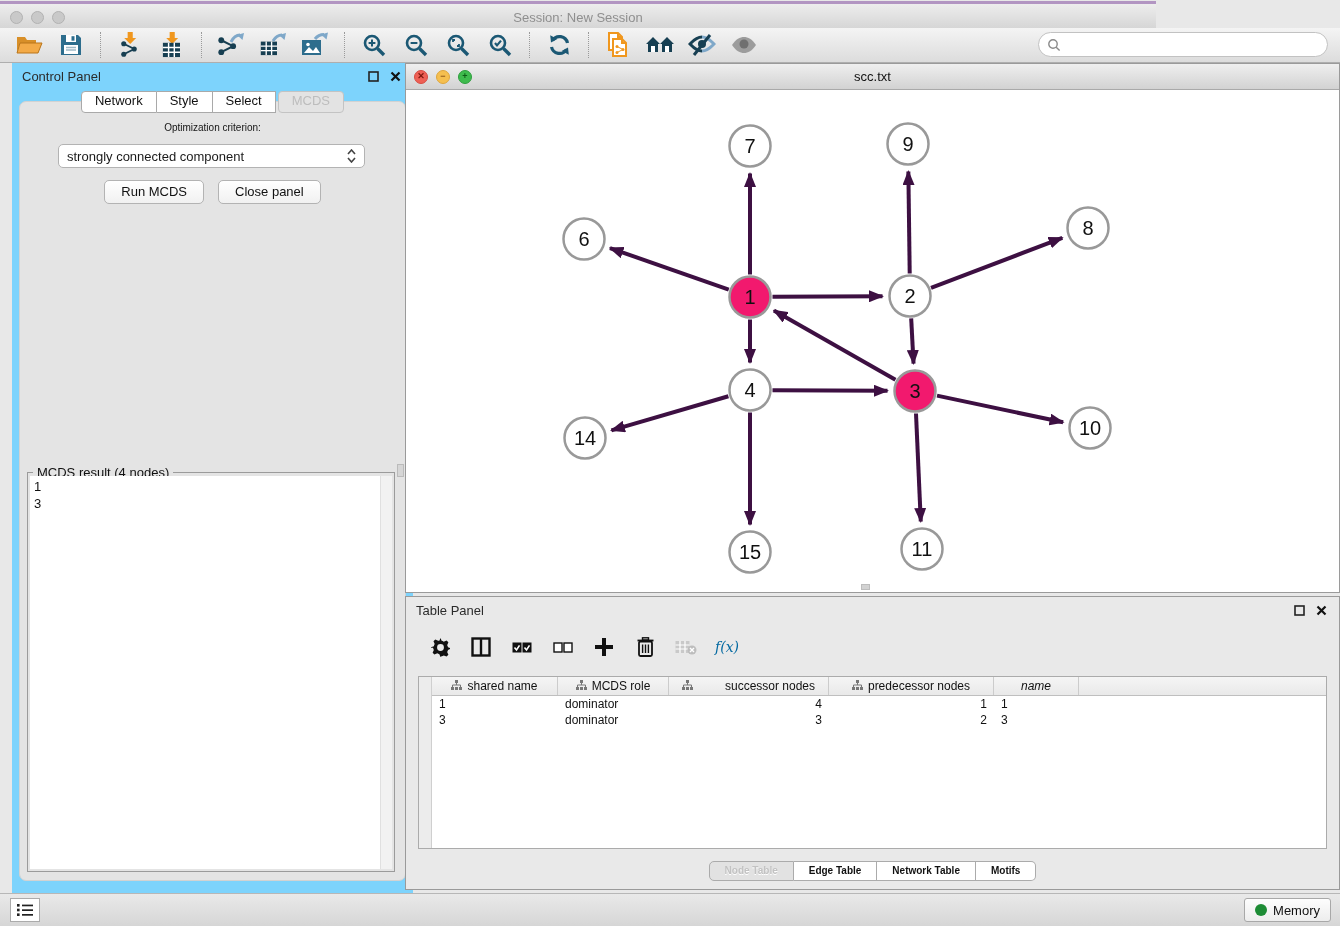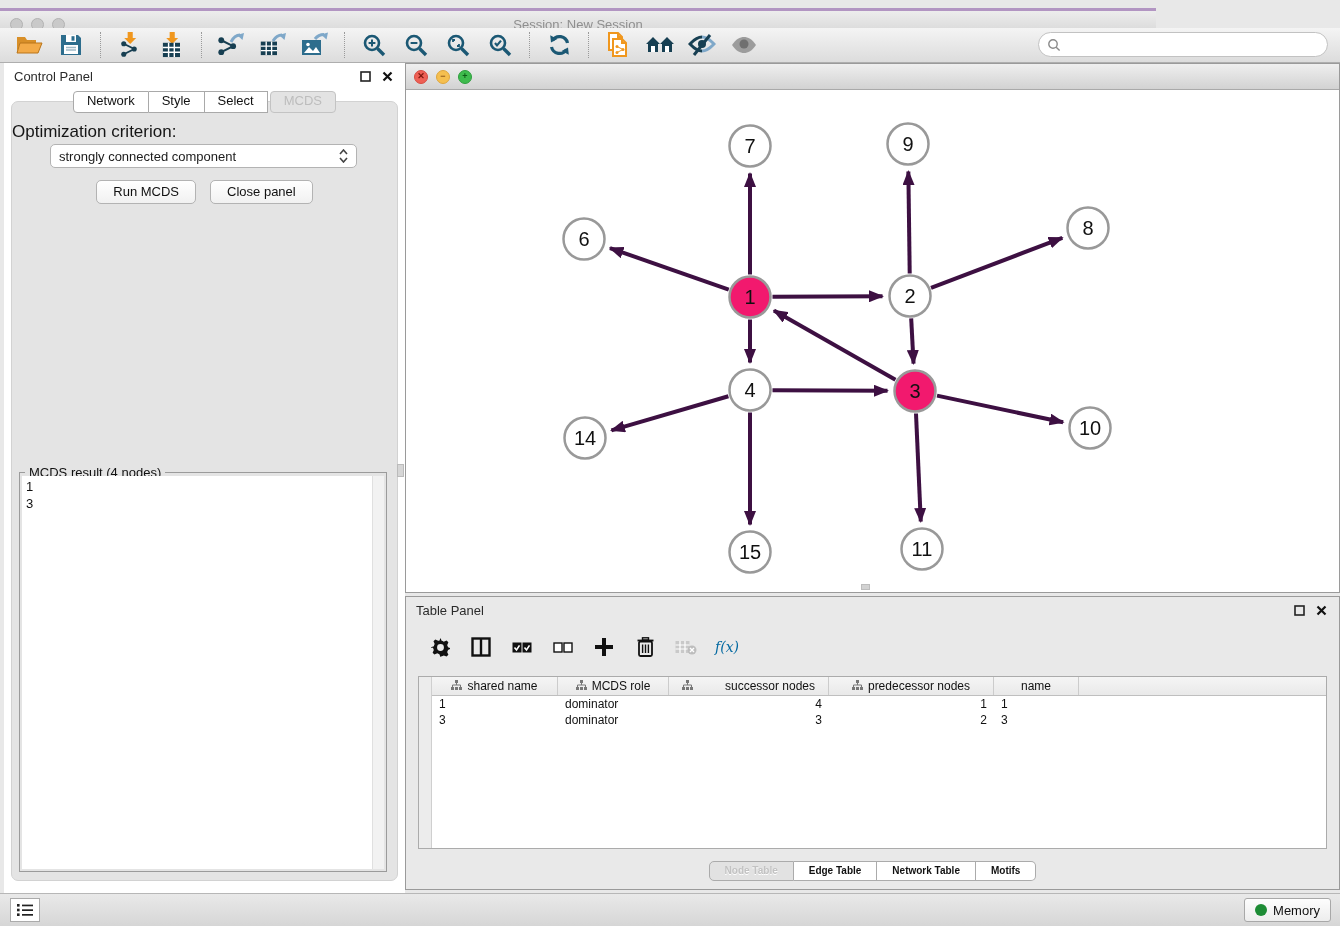--- a/index.html
+++ b/index.html
@@ -7,21 +7,21 @@
   body {
     font-family:"Liberation Sans", sans-serif;
     background:#e8e8e8;
     position:relative;
     overflow:hidden;
     font-size:13px;
     color:#1a1a1a;
   }
   
   .titlebar {
-    position:absolute; left:0; top:8px; width:1156px; height:28px;
+    position:absolute; left:0; top:1px; width:1156px; height:28px;
     background:linear-gradient(#ededed,#d6d6d6);
     border-top:3px solid #b295c2;
     border-bottom:1px solid #b6b6b6;
   }
   .traffic { position:absolute; top:7px; left:10px; display:flex; gap:8px; }
   .traffic .dot { width:13px; height:13px; border-radius:50%; background:#c9c9c9; border:1px solid #b2b2b2; }
   .titlebar .wtitle {
     position:absolute; left:0; right:0; top:6px; text-align:center;
     color:#8f8f8f; font-size:13px;
   }
@@ -36,41 +36,41 @@
   .tb-sep { width:1px; height:26px; border-left:1px dotted #9a9a9a; margin:0 8px; }
   .searchbox {
     position:absolute; right:12px; top:4px; width:290px; height:25px;
     background:#fff; border:1px solid #c2c2c2; border-radius:13px;
     display:flex; align-items:center; padding:0 8px; gap:5px;
   }
   .searchbox svg { flex:0 0 auto; }
   .searchbox input { border:none; outline:none; flex:1; font-size:13px; background:transparent; font-family:"Liberation Sans",sans-serif; }
   
   .control-panel {
-    position:absolute; left:4px; top:63px; width:401px; height:830px;
-    background:#ffffff;
+    position:absolute; left:12px; top:63px; width:401px; height:830px;
+    background:#7dd3fc;
   }
   .panel-head { height:26px; display:flex; align-items:center; padding:0 10px; }
   .panel-head .ptitle { font-size:13px; color:#2b2b2b; flex:1; }
   .panel-head .pbtn { width:16px; height:16px; display:flex; align-items:center; justify-content:center; margin-left:6px; color:#222; font-weight:bold; font-size:12px; }
   .ctab-row { display:flex; justify-content:center; margin-top:2px; position:relative; z-index:2; }
   .ctab {
     background:#fff; border:1px solid #a9a9a9; border-left:none;
     padding:1px 13px 4px; font-size:13px; color:#111; cursor:default;
   }
   .ctab:first-child { border-left:1px solid #a9a9a9; border-radius:4px 0 0 4px; }
   .ctab.active {
     background:#e3e3e3; color:#bdbdbd; border:1px solid #c3c3c3;
     border-radius:4px; margin-left:2px;
   }
   .cp-content {
     position:absolute; left:7px; right:7px; top:38px; bottom:12px;
     background:#e4e4e4; border:1px solid #d2d2d2; border-radius:7px;
   }
-  .opt-label { text-align:left; margin-top:20px; font-size:17px; color:#151515; }
+  .opt-label { text-align:center; margin-top:20px; font-size:10px; color:#151515; }
   .dropdown {
     position:absolute; left:38px; right:40px; top:42px; height:24px;
     background:#fff; border:1px solid #b3b3b3; border-radius:5px;
     display:flex; align-items:center; padding:0 8px; font-size:13px;
   }
   .dropdown .dval { flex:1; }
   .dd-arrows { display:flex; flex-direction:column; align-items:center; line-height:5px; color:#555; font-size:9px; }
   .btn-row { position:absolute; left:0; right:0; top:78px; display:flex; justify-content:center; gap:14px; }
   .pbutton {
     background:linear-gradient(#ffffff,#f1f1f1); border:1px solid #b3b3b3; border-radius:5px;
@@ -377,20 +377,21 @@
 </div>
 <div class="splitter-handle"></div>
 
 <div class="network-window">
   <div class="nw-titlebar">
     <div class="nw-lights">
       <span class="lt lt-close">✕</span>
       <span class="lt lt-min">−</span>
       <span class="lt lt-zoom">+</span>
     </div>
+    <span class="nwtitle">scc.txt</span>
   </div>
   <div class="nw-canvas">
     <svg id="graph-svg" width="933" height="502">
         <defs>
           <marker id="arrow" viewBox="0 0 10 8" refX="9" refY="4" markerWidth="15" markerHeight="12" markerUnits="userSpaceOnUse" orient="auto">
             <path d="M0 0 L10 4 L0 8 z" fill="#3d1042"></path>
           </marker>
         </defs>
         <line x1="344" y1="184.5" x2="344" y2="83.5" stroke="#3d1042" stroke-width="4" marker-end="url(#arrow)"></line>
         <line x1="322.75920030229116" y1="199.5785157682704" x2="203.96097740831084" y2="158.07070294989174" stroke="#3d1042" stroke-width="4" marker-end="url(#arrow)"></line>
@@ -559,21 +560,21 @@
         <div class="th" style="width: 165px;">
           <span><svg width="11" height="10" viewBox="0 0 11 10">
               <rect x="4" y="0" width="3" height="3" fill="#777"></rect>
               <path d="M5.5 3 V5 M1.5 7 V5 H9.5 V7" fill="none" stroke="#777" stroke-width="1"></path>
               <rect x="0" y="7" width="3" height="3" fill="#777"></rect>
               <rect x="4" y="7" width="3" height="3" fill="#777"></rect>
               <rect x="8" y="7" width="3" height="3" fill="#777"></rect>
             </svg></span>
           <span>predecessor nodes</span>
         </div>
-        <div class="th" style="width: 85px;">
+        <div class="th" style="width: 85px; font-style: italic;">
           <span>name</span>
         </div>
       </div>
     <div class="tbody" id="table-body">
         <div class="trow">
           <div class="td" style="width: 126px;">1</div>
           <div class="td" style="width: 111px;">dominator</div>
           <div class="td r" style="width: 160px;">4</div>
           <div class="td r" style="width: 165px;">1</div>
           <div class="td" style="width: 85px;">1</div>

